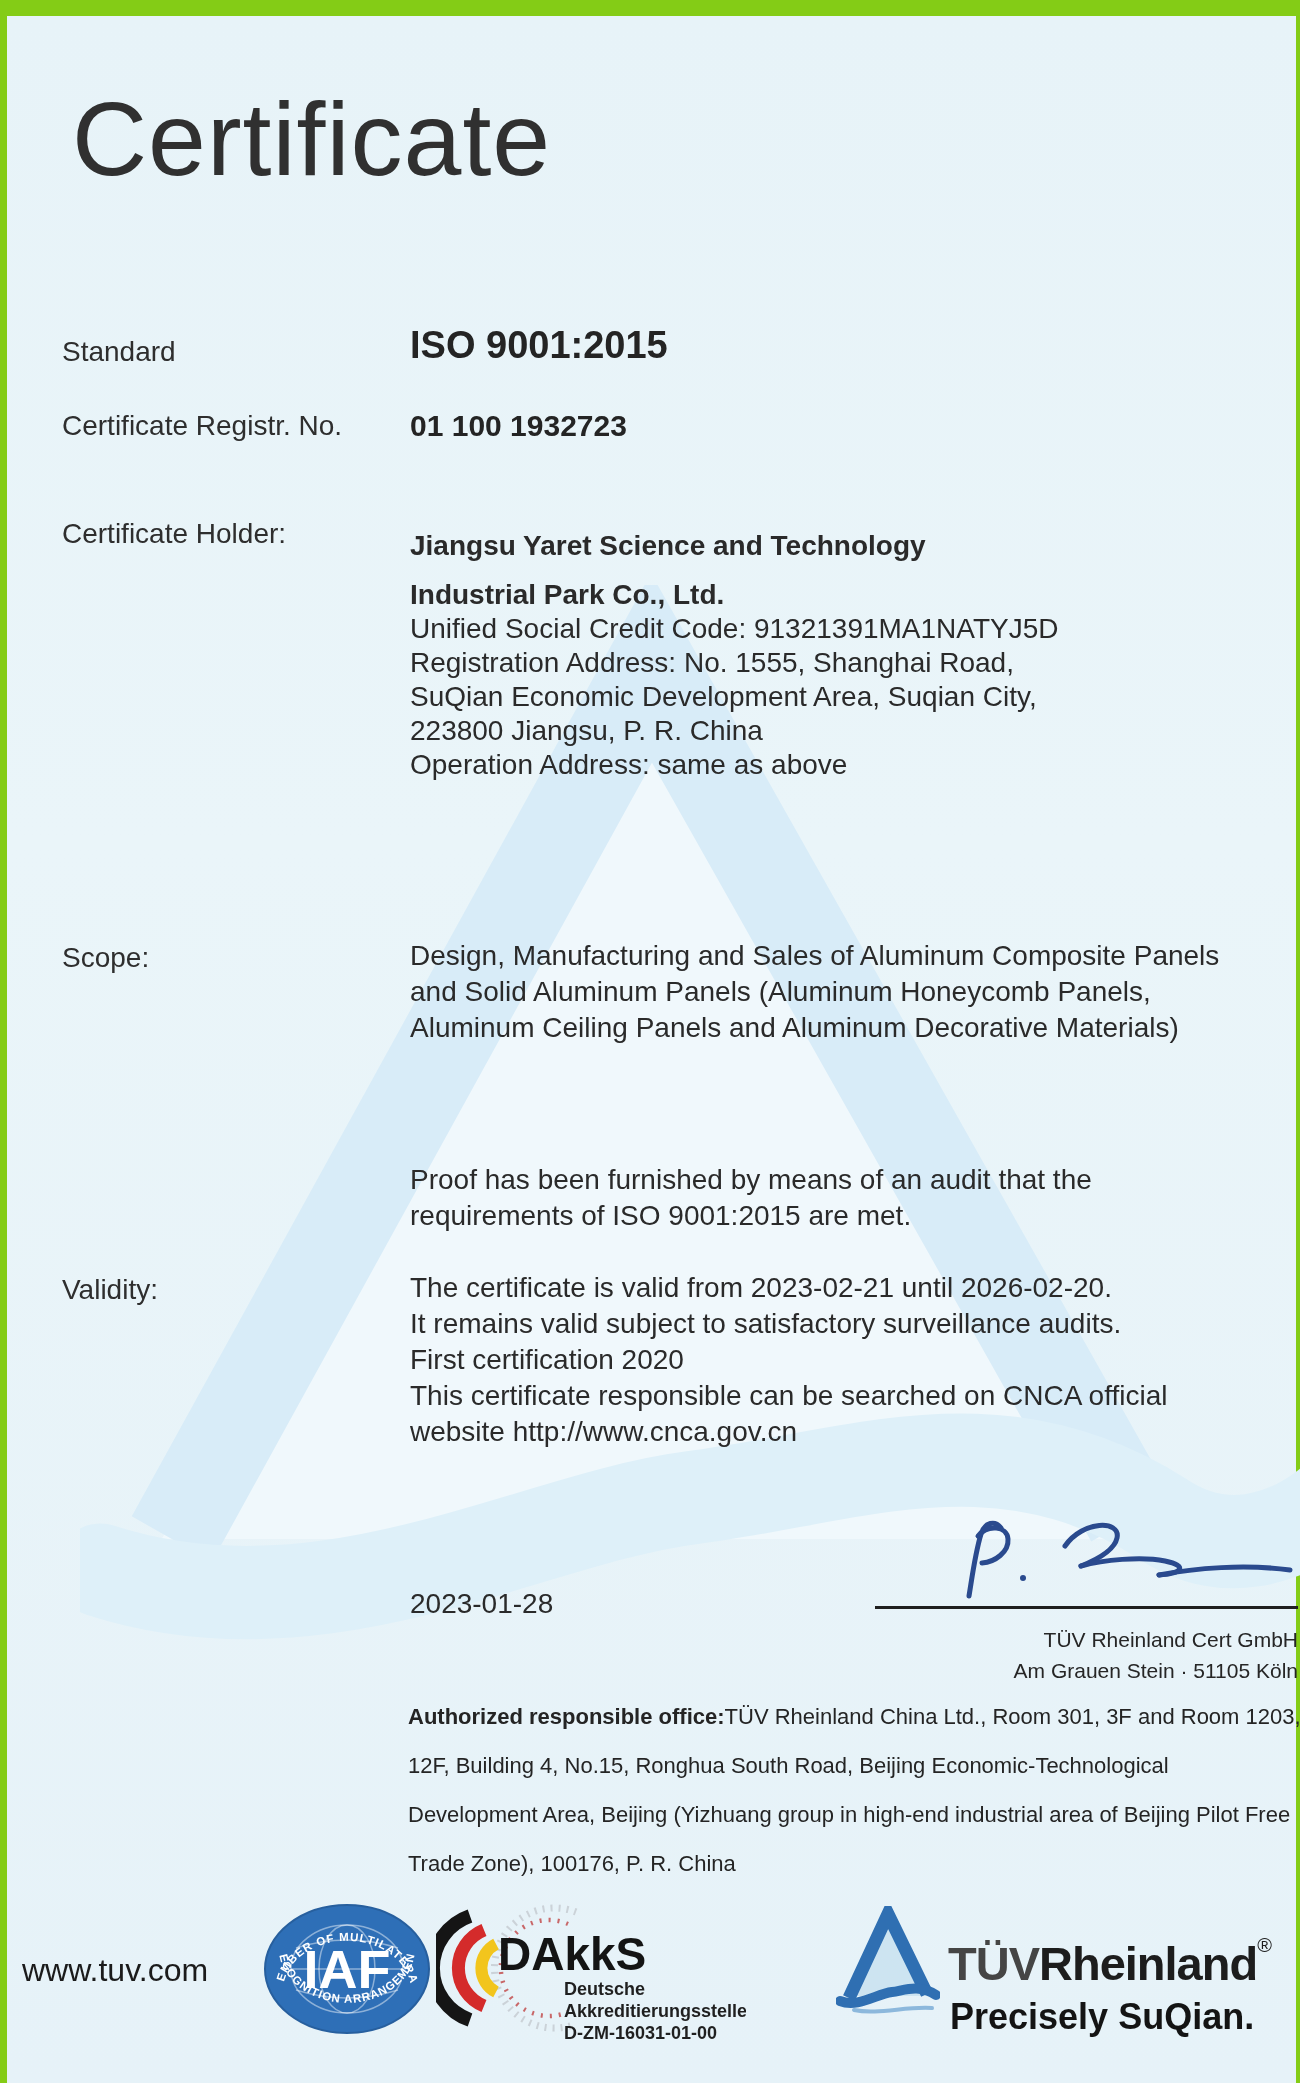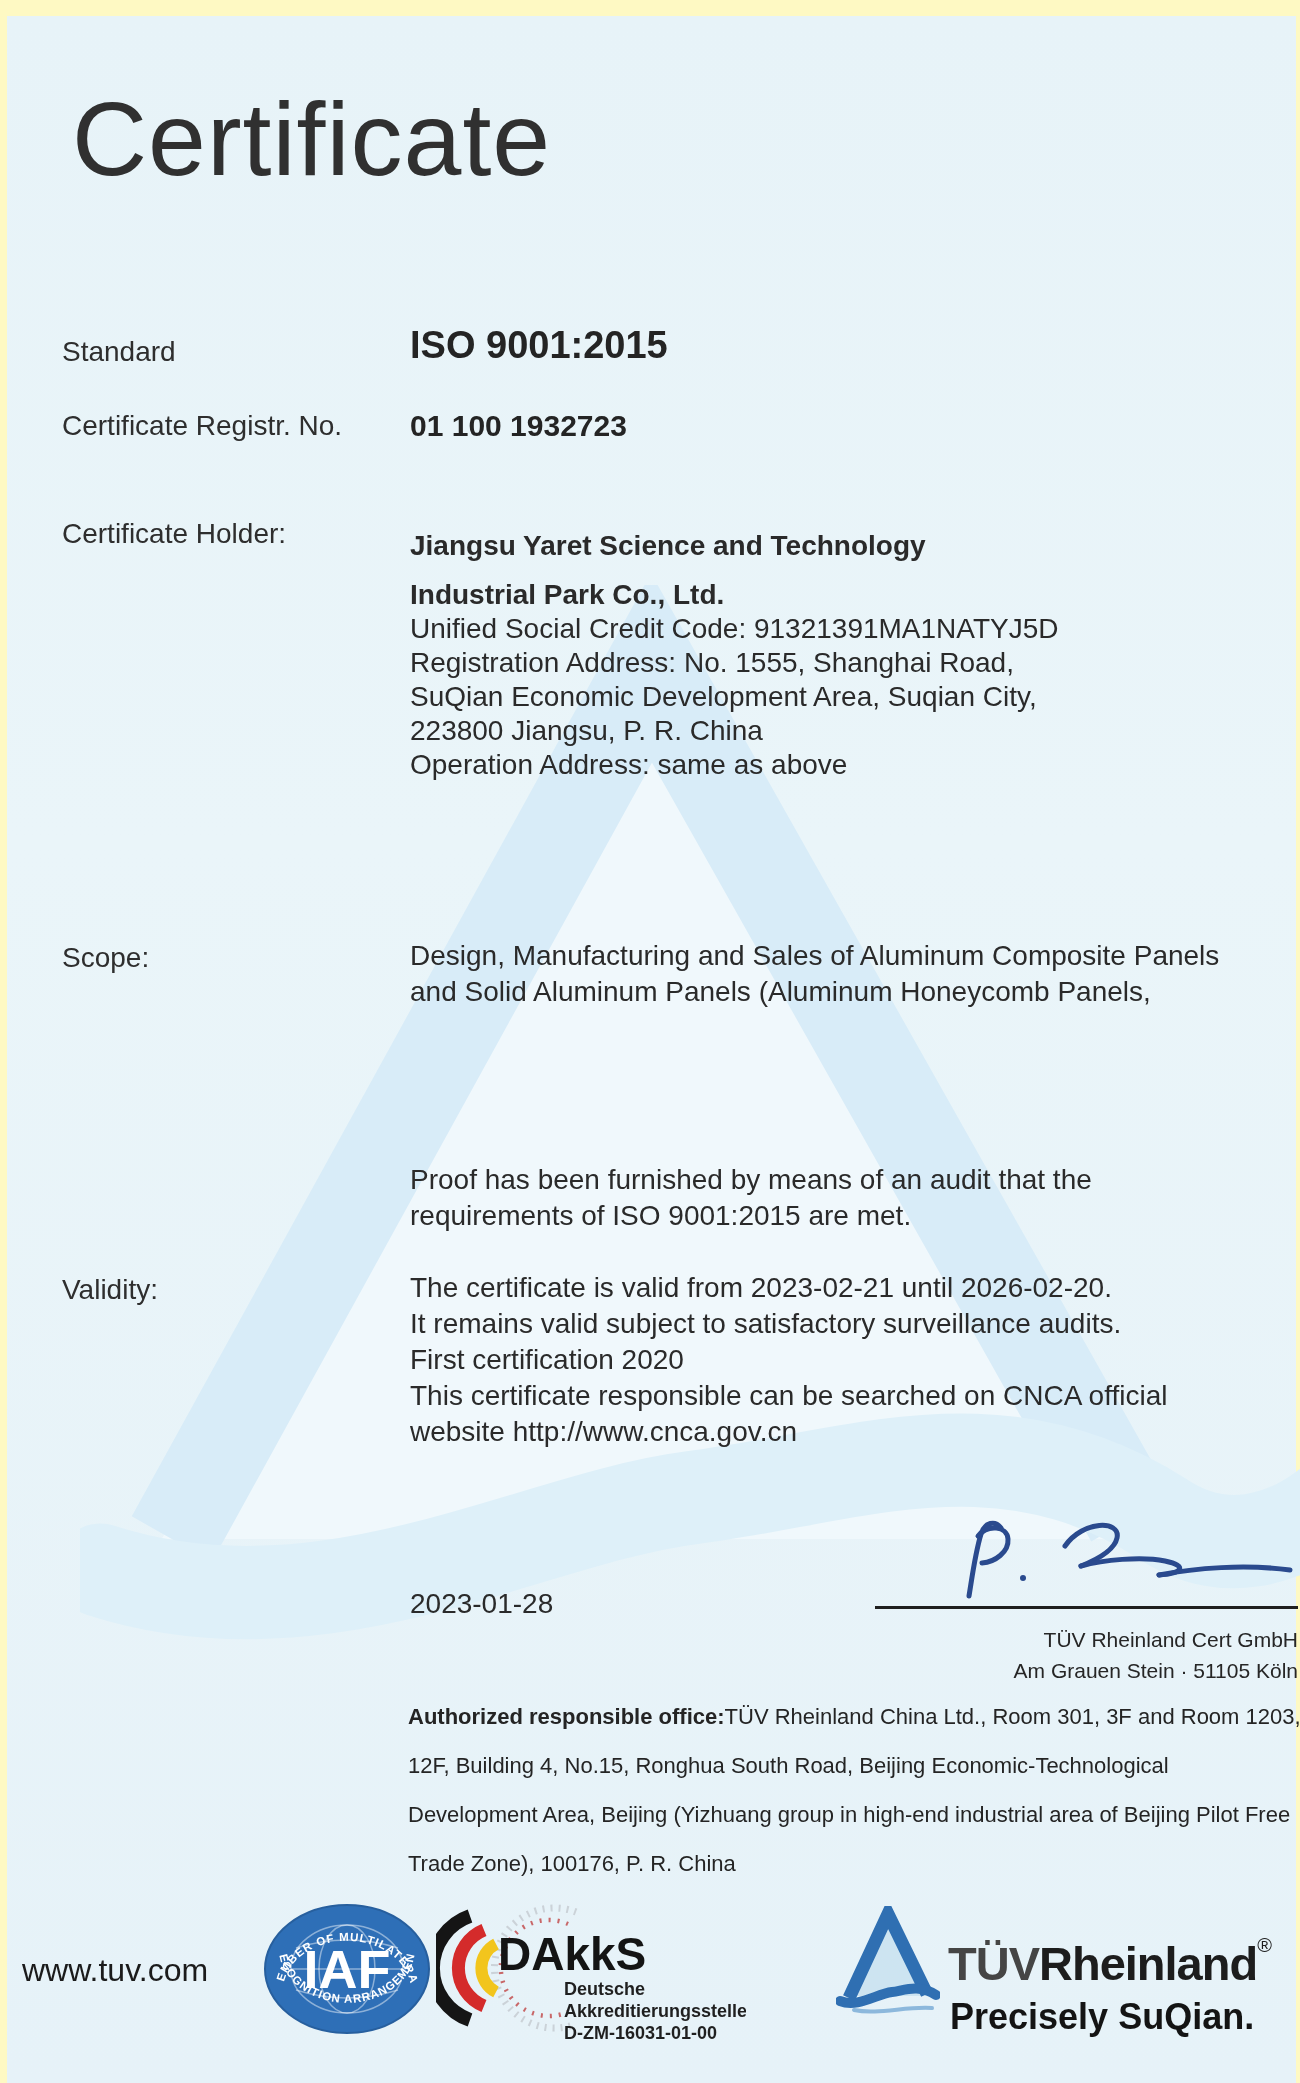--- a/index.html
+++ b/index.html
@@ -1,19 +1,19 @@
 <!DOCTYPE html>
 <html><head>
 <meta charset="utf-8">
 <style>
   * { margin:0; padding:0; box-sizing:border-box; }
   html,body { background:#ffffff; }
   .page {
     position:relative; width:1300px; height:2083px;
-    background:#fef9c3; overflow:hidden;
+    background:#84cc16; overflow:hidden;
     font-family:"Liberation Sans", sans-serif; color:#2b2b2b;
   }
   .paper {
     position:absolute; left:7px; top:16px; right:4px; bottom:0;
     background:linear-gradient(180deg,#e7f3f8 0%, #eaf5f9 40%, #e6f2f8 100%);
   }
   .abs { position:absolute; white-space:nowrap; }
   .doc-title {
     font-size:104px; font-weight:normal; color:#303030; letter-spacing:1px;
   }
@@ -63,20 +63,21 @@
     <div class="val line34">Registration Address: No. 1555, Shanghai Road,</div>
     <div class="val line34">SuQian Economic Development Area, Suqian City,</div>
     <div class="val line34">223800 Jiangsu, P. R. China</div>
     <div class="val line34">Operation Address: same as above</div>
   </div>
 
   <div class="abs label" style="left:62px; top:942px;">Scope:</div>
   <div class="abs" style="left:410px; top:938px;">
     <div class="val line36">Design, Manufacturing and Sales of Aluminum Composite Panels</div>
     <div class="val line36">and Solid Aluminum Panels (Aluminum Honeycomb Panels,</div>
+    <div class="val line36">Aluminum Ceiling Panels and Aluminum Decorative Materials)</div>
   </div>
 
   <div class="abs" style="left:410px; top:1162px;">
     <div class="val line36">Proof has been furnished by means of an audit that the</div>
     <div class="val line36">requirements of ISO 9001:2015 are met.</div>
   </div>
 
   <div class="abs label" style="left:62px; top:1274px;">Validity:</div>
   <div class="abs" style="left:410px; top:1270px;">
     <div class="val line36">The certificate is valid from 2023-02-21 until 2026-02-20.</div>

